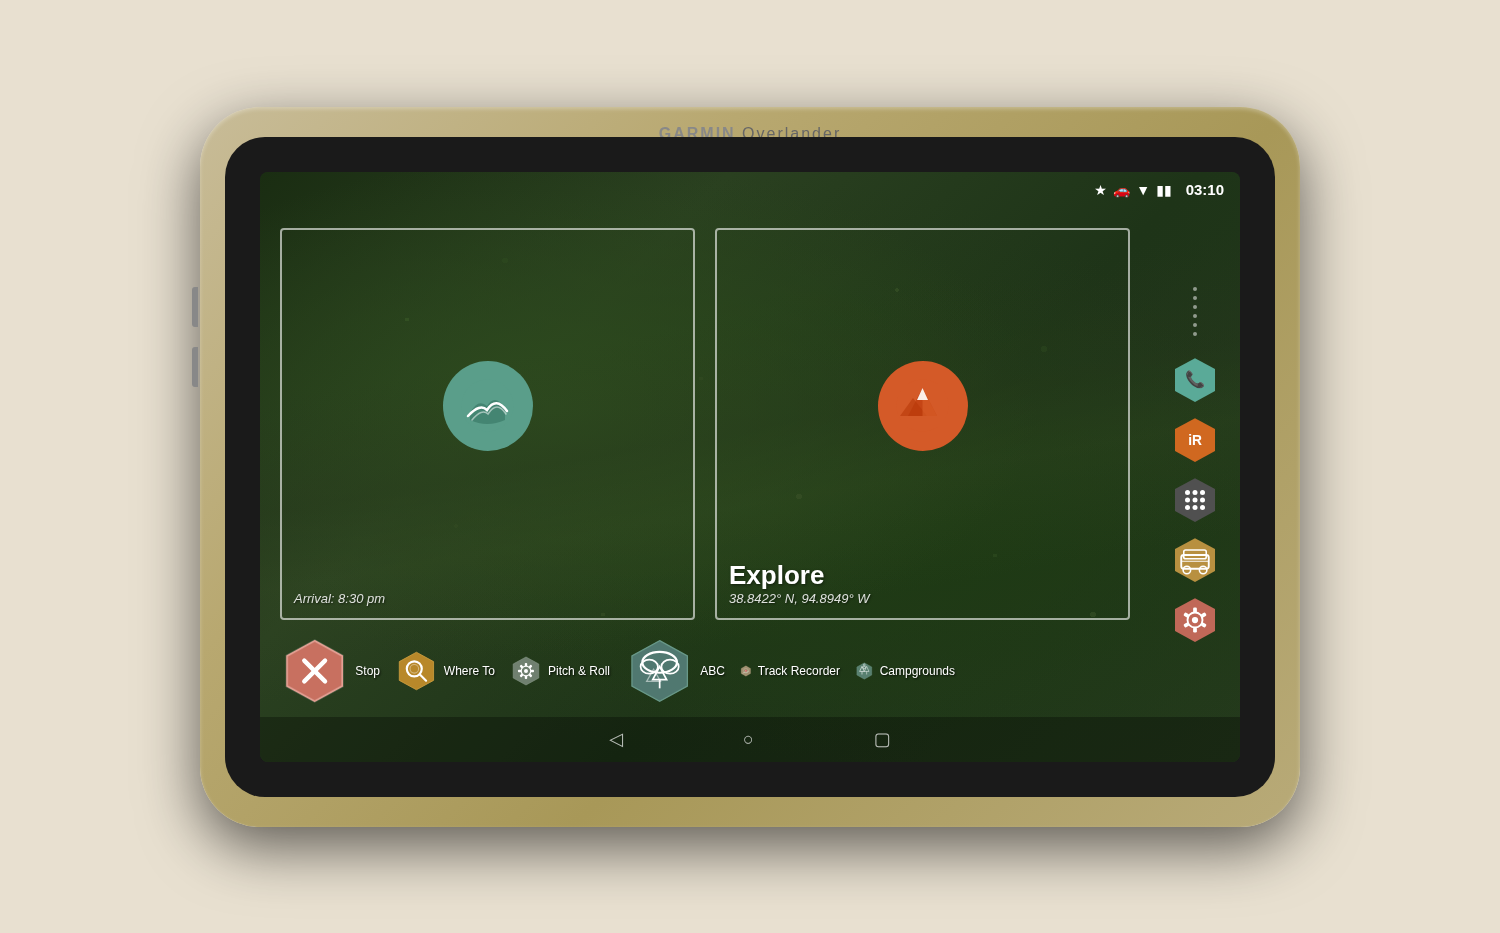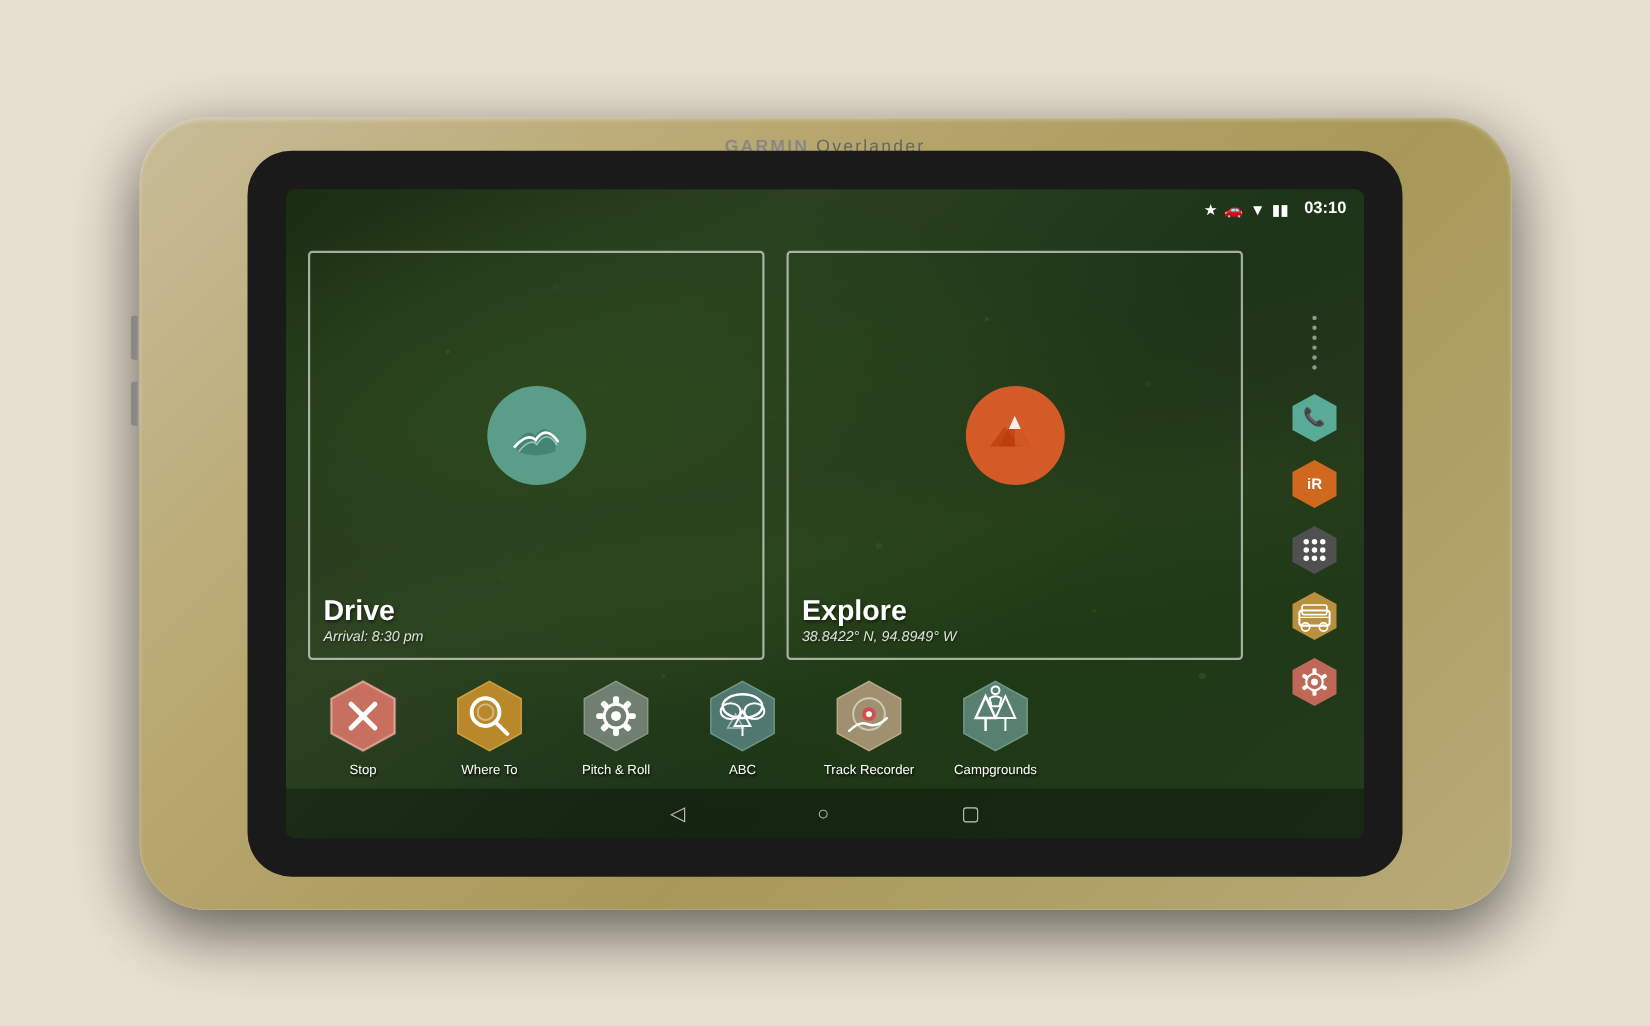--- a/index.html
+++ b/index.html
@@ -7,21 +7,21 @@
       width: 1500px;
       height: 933px;
       background: #e8e0d0;
       display: flex;
       align-items: center;
       justify-content: center;
       font-family: 'Arial', sans-serif;
     }
 
     .device-outer {
-      width: 1247px;
+      width: 1100px;
       height: 720px;
       background: linear-gradient(135deg, #c8bc98 0%, #b8a870 30%, #a89858 60%, #b8aa78 100%);
       border-radius: 60px;
       display: flex;
       align-items: center;
       justify-content: center;
       box-shadow: 0 20px 60px rgba(0,0,0,0.6), inset 0 2px 4px rgba(255,255,255,0.3);
       position: relative;
     }
 
@@ -245,21 +245,21 @@
     
     .bottom-apps {
       display: flex;
       gap: 15px;
       align-items: flex-end;
       justify-content: flex-start;
     }
 
     .app-item {
       display: flex;
-      flex-direction: column;
+      flex-direction: row;
       align-items: center;
       gap: 6px;
       cursor: pointer;
       width: 100px;
     }
 
     .app-hex {
       width: 72px;
       height: 72px;
       position: relative;
@@ -355,21 +355,20 @@
           <div class="card">
             <div class="card-icon card-icon-drive">
               <svg width="55" height="55" viewBox="0 0 55 55">
                 <circle cx="27.5" cy="27.5" r="26" fill="#5a9e8a"></circle>
 
                 <path d="M10 35 Q18 20 27 28 Q35 15 45 30 L45 42 Q27 50 10 42 Z" fill="#3a7a68" opacity="0.7"></path>
                 <path d="M8 38 Q20 25 27 32 Q36 18 47 33" stroke="white" stroke-width="2.5" fill="none" stroke-linecap="round"></path>
                 <path d="M12 42 Q22 30 28 36 Q37 22 46 36" stroke="white" stroke-width="1.5" fill="none" stroke-linecap="round" opacity="0.5"></path>
               </svg>
             </div>
-            <div class="card-title">Drive</div>
             <div class="card-subtitle">Arrival: 8:30 pm</div>
           </div>
 
           <div class="card">
             <div class="card-icon card-icon-explore">
               <svg width="55" height="55" viewBox="0 0 55 55">
                 <circle cx="27.5" cy="27.5" r="26" fill="#d45a28"></circle>
 
                 <polygon points="27.5,10 42,38 13,38" fill="#c04010" opacity="0.8"></polygon>
                 <polygon points="18,20 32,38 5,38" fill="#b83808" opacity="0.6"></polygon>

